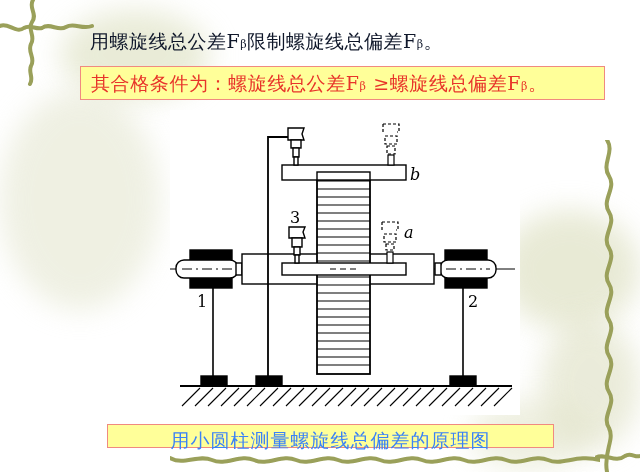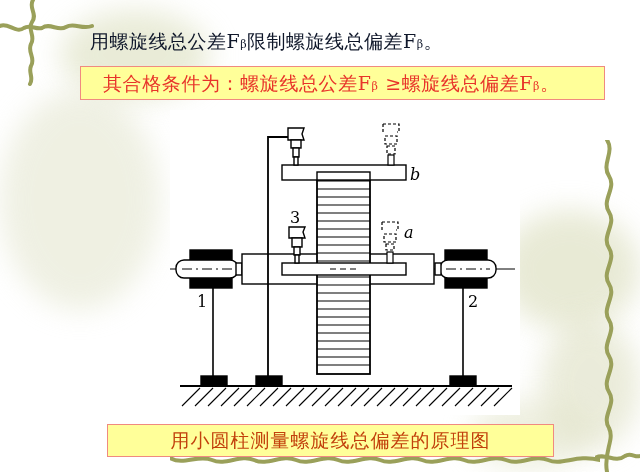--- a/index.html
+++ b/index.html
@@ -10,27 +10,27 @@
   }
   .bg-blob { position: absolute; border-radius: 50%; filter: blur(14px); opacity: .55; }
   .vine { position: absolute; }
   .title {
     position: absolute; left: 90px; top: 29px; font-size: 19px; color: #0f172a;
     letter-spacing: 0.5px; white-space: nowrap;
   }
   .cond-box {
     position: absolute; left: 80px; top: 66px; width: 525px; height: 34px;
     background: #ffff99; border: 1.5px solid #f08a80; box-sizing: border-box;
-    color: #e8342a; font-size: 19px; line-height: 32px; padding-left: 22px;
+    color: #e8342a; font-size: 19px; line-height: 32px; padding-left: 10px;
     white-space: nowrap; letter-spacing: 0.6px;
   }
   .caption-box {
-    position: absolute; left: 107px; top: 424px; width: 447px; height: 33px;
+    position: absolute; left: 107px; top: 424px; width: 447px; height: 24px;
     background: #ffff99; border: 1.5px solid #f08a80; box-sizing: border-box;
-    color: #c2410c; font-size: 19px; line-height: 31px; text-align: center;
+    color: #3b82f6; font-size: 19px; line-height: 31px; text-align: center;
     white-space: nowrap; letter-spacing: 1px;
   }
   .sub { font-size: 11px; }
   .diagram { position: absolute; left: 170px; top: 110px; width: 350px; height: 305px; background: #fff; }
   .diagram svg text { font-family: "DejaVu Serif", "Liberation Serif", serif; }
 </style>
 </head>
 <body>
 
 <div class="bg-blob" style="left:60px;top:10px;width:150px;height:90px;background:#d8dcb8;"></div>

